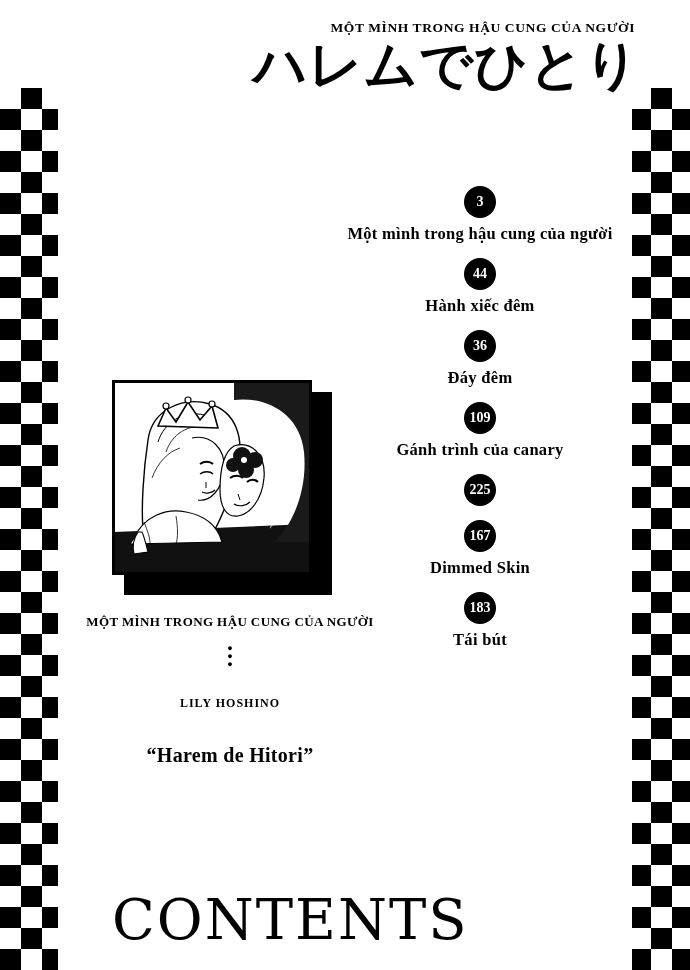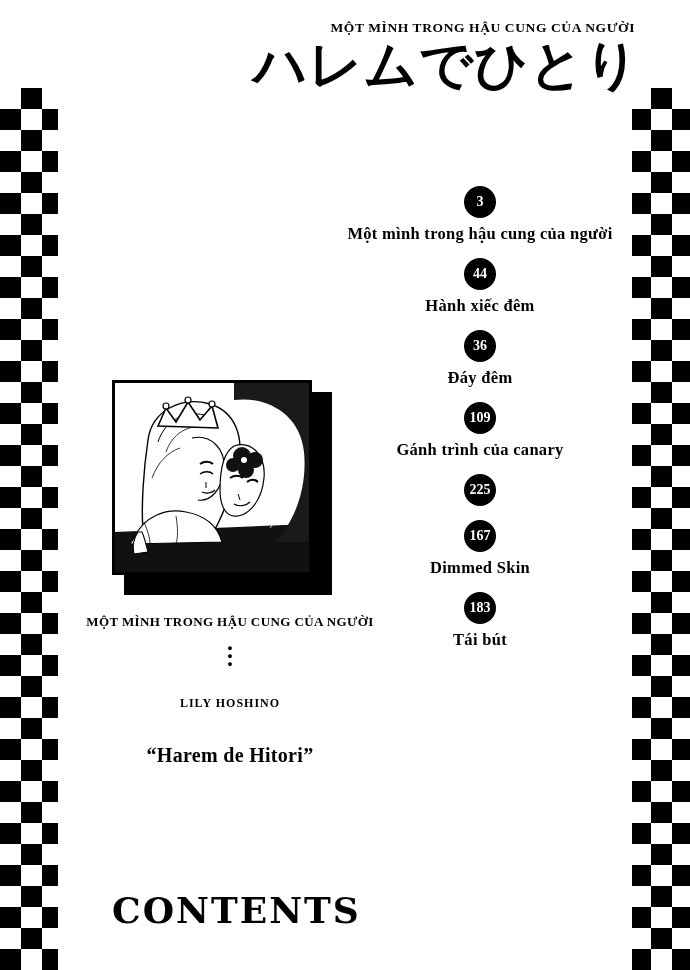--- a/index.html
+++ b/index.html
@@ -186,23 +186,23 @@
     letter-spacing: 0.3px;
     white-space: nowrap;
   }
 
   
   .contents-word {
     position: absolute;
     left: 112px;
     top: 878px;
     font-family: "DejaVu Serif", serif;
-    font-size: 36px;
+    font-size: 56px;
     letter-spacing: 2px;
-    font-weight: 700;
+    font-weight: 400;
     line-height: 1;
     white-space: nowrap;
   }
 </style>
 </head>
 <body>
 
 <div class="checker-frame"></div>
 <div class="checker-inner"></div>
 

